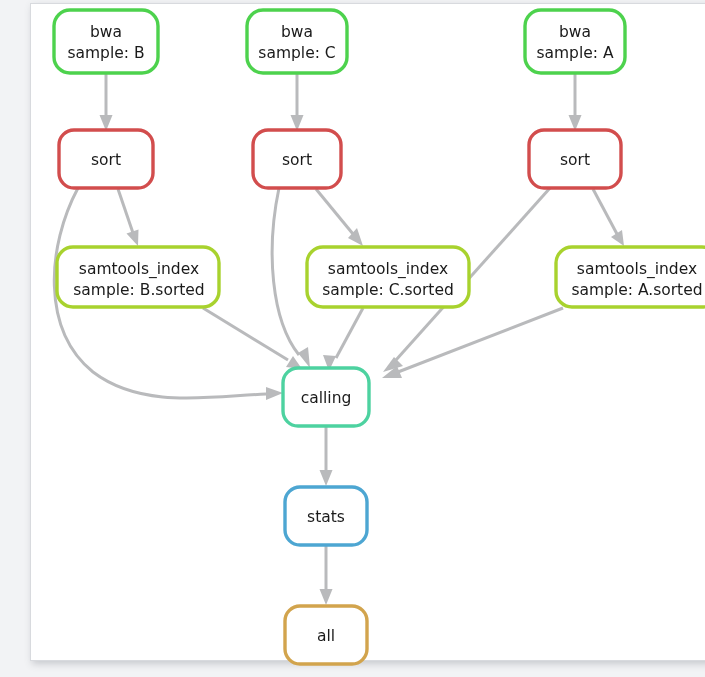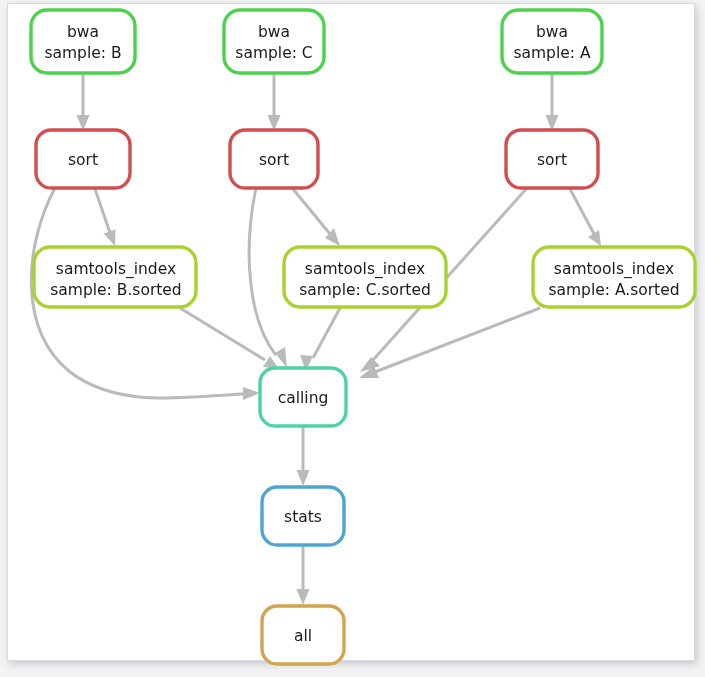--- a/index.html
+++ b/index.html
@@ -8,20 +8,21 @@
     background: #f2f3f5;
     width: 705px;
     height: 677px;
     overflow: hidden;
     font-family: "DejaVu Sans", "Liberation Sans", sans-serif;
   }
   #root {
     position: relative;
     width: 595px;
     height: 677px;
+    margin-left: 23px;
   }
   #panel {
     position: absolute;
     left: 7px;
     top: 3px;
     width: 688px;
     height: 658px;
     background: #ffffff;
     border: 1px solid #d8dade;
     box-shadow: 2px 3px 7px rgba(80, 85, 95, 0.26);

